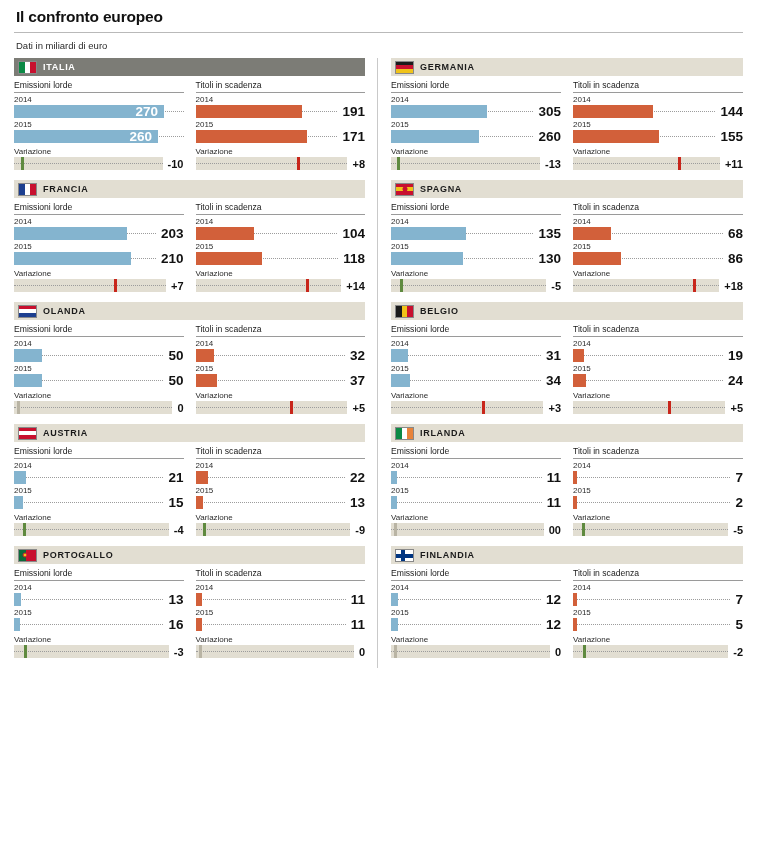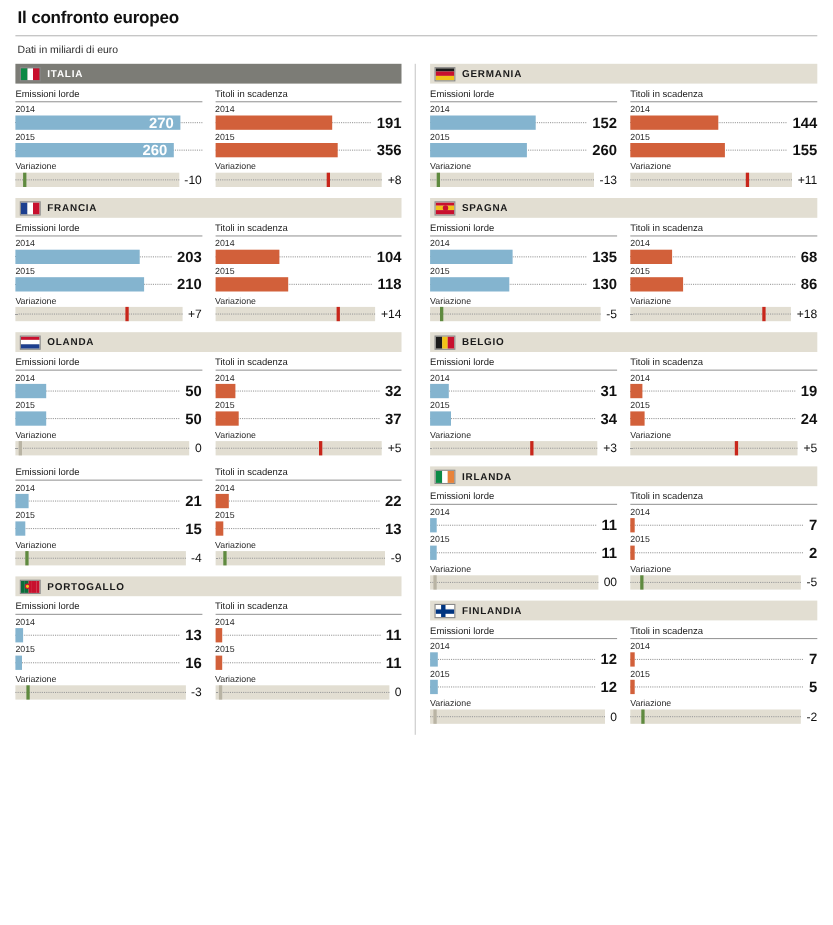--- a/index.html
+++ b/index.html
@@ -175,21 +175,21 @@
     position: absolute;
     top: 0;
     height: 13px;
     width: 3px;
   }
   .var-mark.up { background: #c8261b; }
   .var-mark.down { background: #5f8a3f; }
   .var-mark.zero { background: #b9b4a4; }
   .var-value {
     font-size: 11px;
-    font-weight: normal;
+    font-weight: bold;
     color: #111;
     margin-left: 5px;
     flex: 0 0 auto;
     white-space: nowrap;
   }
 </style>
 </head>
 <body>
 
 <div class="page">
@@ -249,21 +249,21 @@
                   <div class="bar orange" style="width:106px"></div>
                 </div>
                 <span class="bar-value">191</span>
               </div>
               <div class="year-label">2015</div>
               <div class="bar-row">
                 <div class="bar-track">
                   <div class="dotted"></div>
                   <div class="bar orange" style="width:111px"></div>
                 </div>
-                <span class="bar-value">356</span>
+                <span class="bar-value">171</span>
               </div>
               <div class="var-label">Variazione</div>
               <div class="var-row">
                 <div class="var-track">
                   <div class="var-dotted"></div>
                   <div class="var-mark up" style="left:67%"></div>
                 </div>
                 <span class="var-value">+8</span>
               </div>
             </div>
@@ -399,20 +399,30 @@
                 <div class="var-track">
                   <div class="var-dotted"></div>
                   <div class="var-mark up" style="left:62.5%"></div>
                 </div>
                 <span class="var-value">+5</span>
               </div>
             </div>
           </div>
         </div>
         <div class="country-block">
+          <div class="country-head">
+            <span class="flag">
+              <span class="flag-h">
+                <span style="background:#c8102e"></span>
+                <span style="background:#ffffff"></span>
+                <span style="background:#c8102e"></span>
+              </span>
+            </span>
+            <span class="country-name">AUSTRIA</span>
+          </div>
           <div class="panels">
             <div class="panel">
               <div class="panel-title">Emissioni lorde</div>
               <div class="year-label">2014</div>
               <div class="bar-row">
                 <div class="bar-track">
                   <div class="dotted"></div>
                   <div class="bar blue" style="width:12px"></div>
                 </div>
                 <span class="bar-value">21</span>
@@ -549,21 +559,21 @@
           </div>
           <div class="panels">
             <div class="panel">
               <div class="panel-title">Emissioni lorde</div>
               <div class="year-label">2014</div>
               <div class="bar-row">
                 <div class="bar-track">
                   <div class="dotted"></div>
                   <div class="bar blue" style="width:96px"></div>
                 </div>
-                <span class="bar-value">152</span>
+                <span class="bar-value">305</span>
               </div>
               <div class="year-label">2015</div>
               <div class="bar-row">
                 <div class="bar-track">
                   <div class="dotted"></div>
                   <div class="bar blue" style="width:88px"></div>
                 </div>
                 <span class="bar-value">260</span>
               </div>
               <div class="var-label">Variazione</div>

